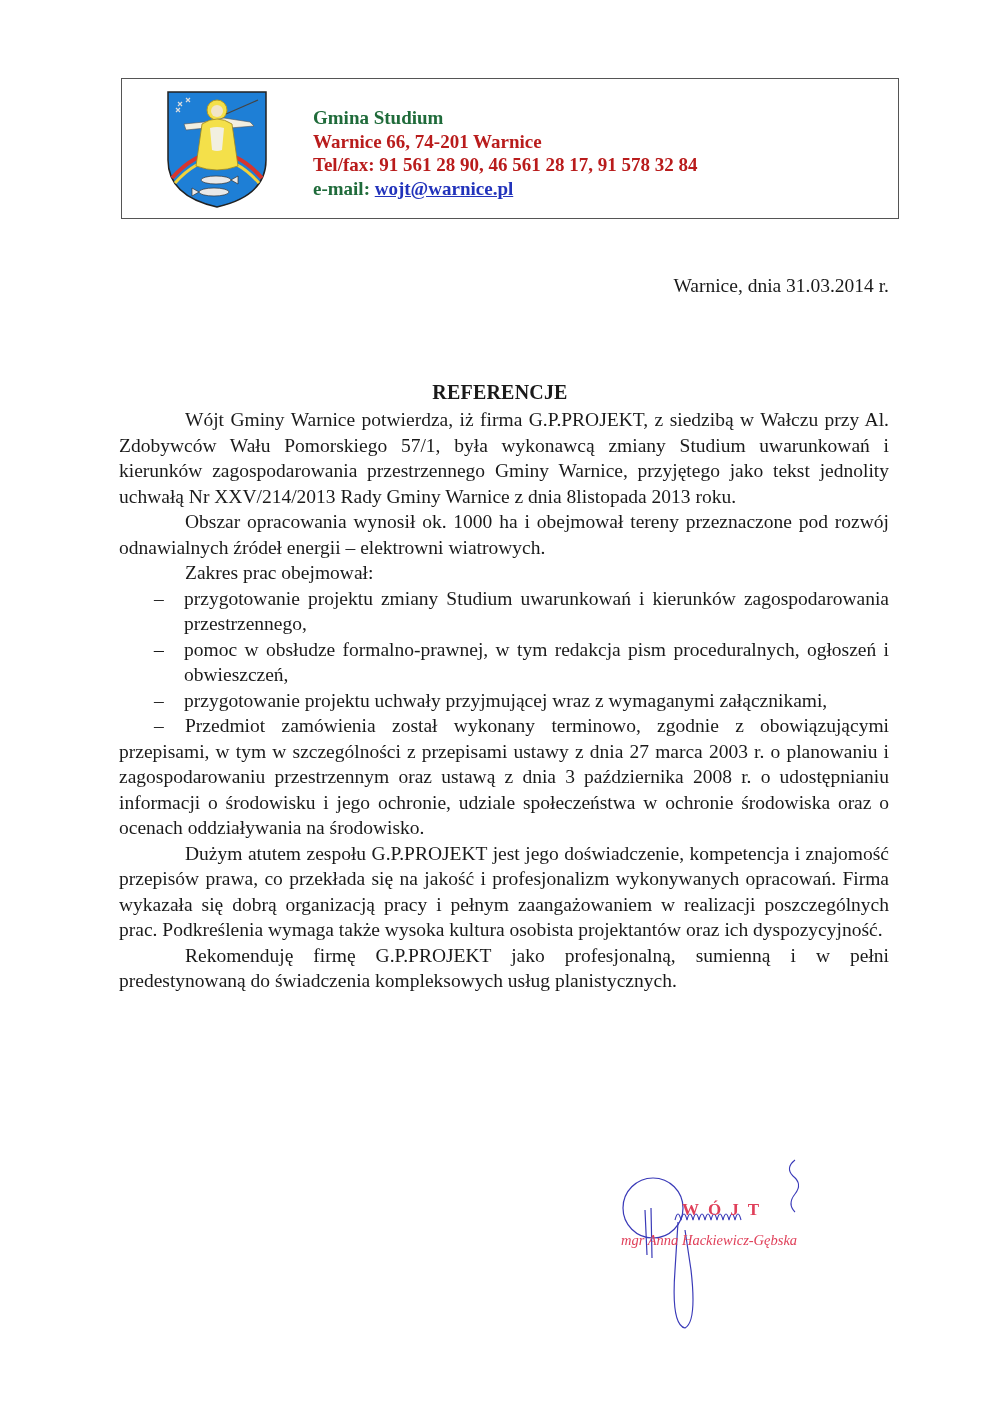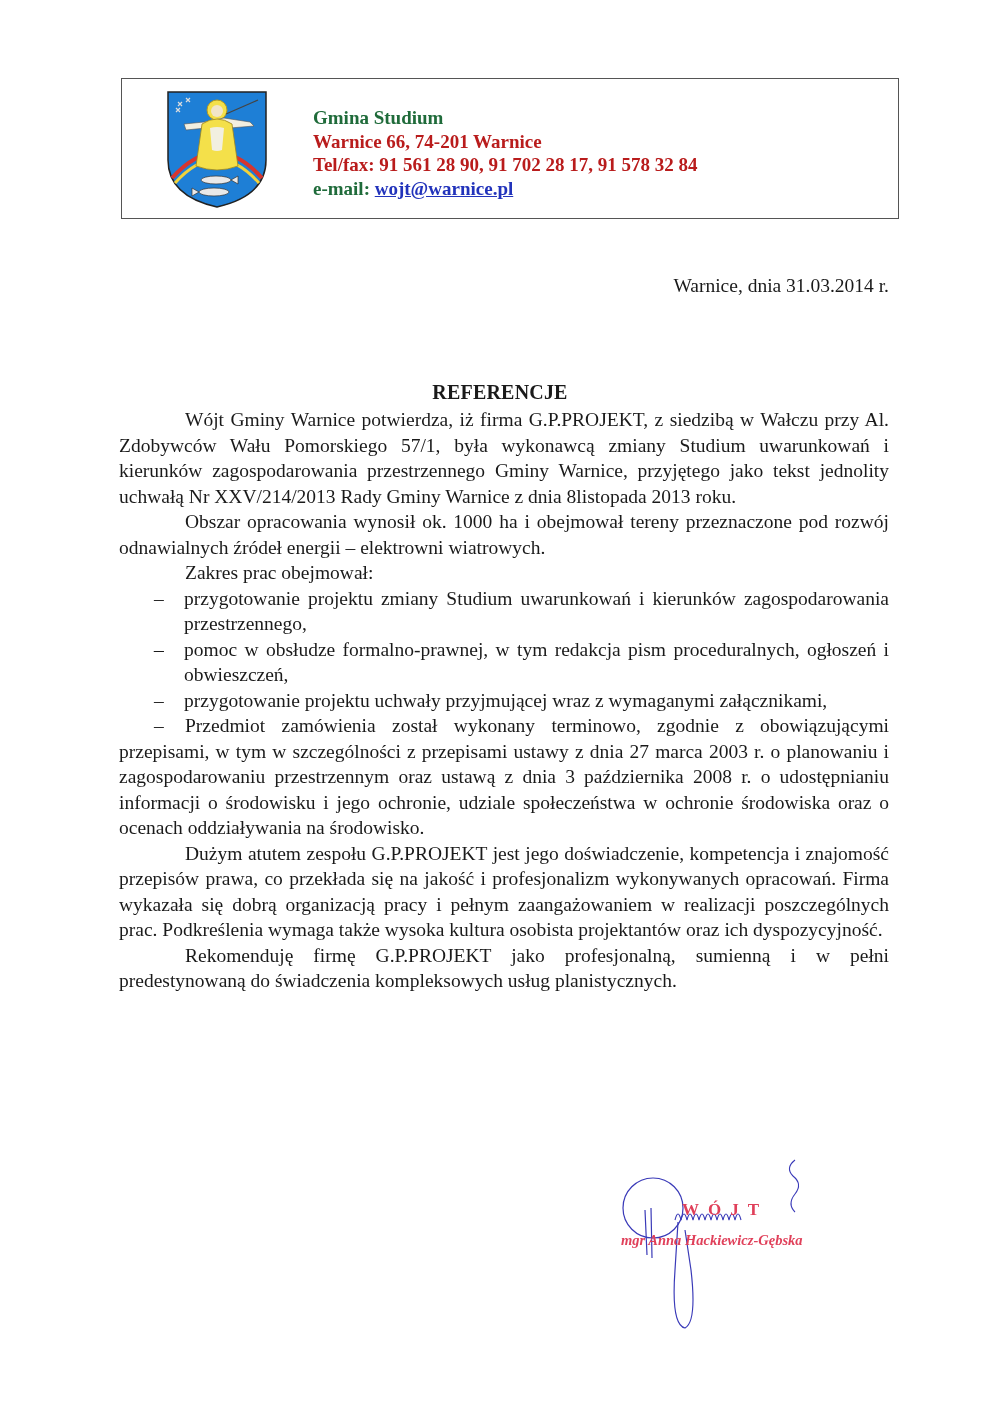--- a/index.html
+++ b/index.html
@@ -25,21 +25,21 @@
   .p.indent { text-indent: 66px; }
 
   .list { margin: 0; padding: 0; list-style: none; }
   .li { position: relative; padding-left: 65px; text-align: justify; }
   .li .dash { position: absolute; left: 35px; top: 0; }
 
   .signature { position: absolute; left: 605px; top: 1150px; width: 260px; height: 185px; }
   .stamp-title { position: absolute; left: 77px; top: 50px; color: #e0405a;
                  font-size: 17px; letter-spacing: 9px; font-weight: bold; }
   .stamp-name { position: absolute; left: 16px; top: 82px; color: #e0405a; font-style: italic;
-                font-size: 14.5px; white-space: nowrap; font-weight: bold; }
+                font-size: 14.5px; white-space: nowrap; }
   .sig-svg { position: absolute; left: 0; top: 0; }
 </style>
 </head>
 <body>
 
 <div class="letterhead">
   <svg class="crest" viewBox="0 0 106 122">
     <path d="M4 4 H102 V72 Q102 108 53 119 Q4 108 4 72 Z" fill="#1e7fd6" stroke="#222" stroke-width="1.5"></path>
     <path d="M8 90 Q53 40 98 90" fill="none" stroke="#d7352e" stroke-width="4"></path>
     <path d="M11 95 Q53 48 95 95" fill="none" stroke="#f1d23a" stroke-width="3"></path>
@@ -51,21 +51,21 @@
     <line x1="62" y1="26" x2="94" y2="12" stroke="#444" stroke-width="1.2"></line>
     <path d="M14 14 l4 4 M18 14 l-4 4 M22 10 l4 4 M26 10 l-4 4 M12 20 l4 4 M16 20 l-4 4" stroke="#ddd" stroke-width="1.2"></path>
     <ellipse cx="52" cy="92" rx="15" ry="4" fill="#e9e9e9" stroke="#333" stroke-width="0.7"></ellipse>
     <path d="M67 92 l7 -4 v8 z" fill="#e9e9e9" stroke="#333" stroke-width="0.7"></path>
     <ellipse cx="50" cy="104" rx="15" ry="4" fill="#e9e9e9" stroke="#333" stroke-width="0.7"></ellipse>
     <path d="M35 104 l-7 -4 v8 z" fill="#e9e9e9" stroke="#333" stroke-width="0.7"></path>
   </svg>
   <div class="lh-text">
     <div class="lh-name">Gmina Studium</div>
     <div class="lh-addr">Warnice 66,  74-201 Warnice</div>
-    <div class="lh-addr">Tel/fax: 91 561 28 90, 91 702 28 17, 91 578 32 84</div>
+    <div class="lh-addr">Tel/fax: 91 561 28 90, 46 561 28 17, 91 578 32 84</div>
     <div>
       <span class="lh-email-label">e-mail: </span><a class="lh-email-link" href="mailto:wojt@warnice.pl">wojt@warnice.pl</a>
     </div>
   </div>
 </div>
 
 <div class="date">Warnice, dnia 31.03.2014 r.</div>
 
 <div class="title">REFERENCJE</div>
 

